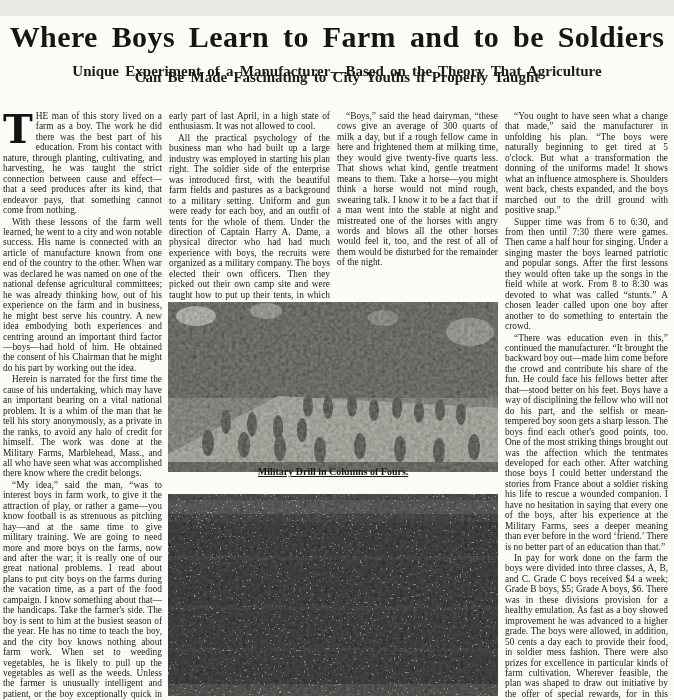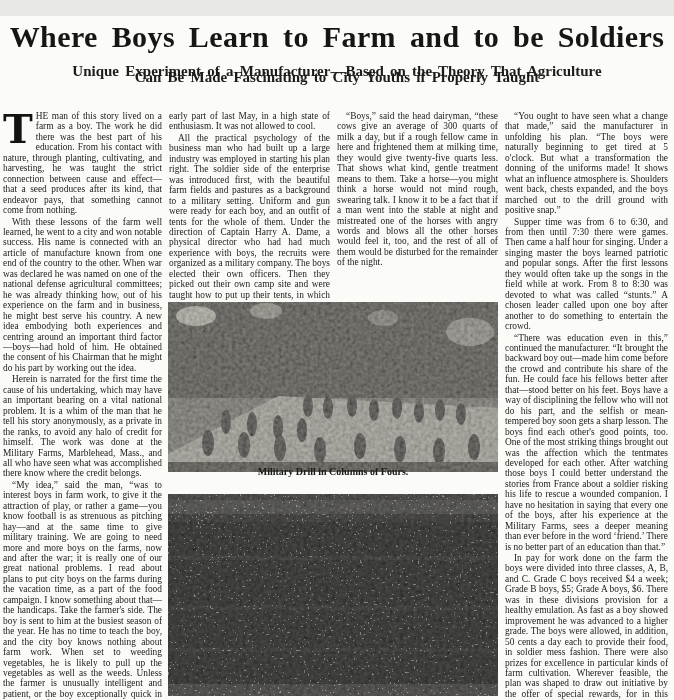--- a/index.html
+++ b/index.html
@@ -38,42 +38,42 @@
     position:absolute;left:168px;margin:0;padding:0;
     background:#23221d;overflow:hidden;
   }
   .photo svg{display:block;width:100%;height:100%;}
   .photo1{top:286px;width:330px;height:170px;}
   .photo2{top:478px;width:330px;height:202px;}
   .caption{
     position:absolute;left:168px;width:330px;margin:0;
     text-align:center;font-weight:bold;font-size:10px;line-height:12px;color:#1b1a17;
   }
-  .cap1{top:450px;}
+  .cap1{top:450px;text-decoration:underline;}
   .cap2{top:683px;}
 </style>
 </head>
 <body>
 
 <div class="page">
 
   <h1 class="title">Where Boys Learn to Farm and to be Soldiers</h1>
   <p class="sub sub1">Unique Experiment of a Manufacturer—Based on the Theory That Agriculture</p>
   <p class="sub sub2">Can Be Made Fascinating to City Youths if Properly Taught</p>
 
   <div class="col col1">
     <p><span class="dropcap">T</span><span>HE man of this story lived on a farm as a boy. The work he did there was the best part of his education. From his contact with nature, through planting, cultivating, and harvesting, he was taught the strict connection between cause and effect—that a seed produces after its kind, that endeavor pays, that something cannot come from nothing.</span></p>
     <p class="indent">With these lessons of the farm well learned, he went to a city and won notable success. His name is connected with an article of manufacture known from one end of the country to the other. When war was declared he was named on one of the national defense agricultural committees; he was already thinking how, out of his experience on the farm and in business, he might best serve his country. A new idea embodying both experiences and centring around an important third factor—boys—had hold of him. He obtained the consent of his Chairman that he might do his part by working out the idea.</p>
     <p class="indent">Herein is narrated for the first time the cause of his undertaking, which may have an important bearing on a vital national problem. It is a whim of the man that he tell his story anonymously, as a private in the ranks, to avoid any halo of credit for himself. The work was done at the Military Farms, Marblehead, Mass., and all who have seen what was accomplished there know where the credit belongs.</p>
     <p class="indent">“My idea,” said the man, “was to interest boys in farm work, to give it the attraction of play, or rather a game—you know football is as strenuous as pitching hay—and at the same time to give military training. We are going to need more and more boys on the farms, now and after the war; it is really one of our great national problems. I read about plans to put city boys on the farms during the vacation time, as a part of the food campaign. I know something about that—the handicaps. Take the farmer's side. The boy is sent to him at the busiest season of the year. He has no time to teach the boy, and the city boy knows nothing about farm work. When set to weeding vegetables, he is likely to pull up the vegetables as well as the weeds. Unless the farmer is unusually intelligent and patient, or the boy exceptionally quick in picking up farm work, friction develops. I believe it is fair to say that the average result of the contact of the city boy with the farmer is that the boy acquires a dislike for farm life and returns to the city with an unsympathetic feeling for the country.</p>
 
   </div>
 
   <div class="col col2">
-    <p>early part of last May, in a high state of enthusiasm. It was not allowed to cool.</p>
+    <p>early part of last April, in a high state of enthusiasm. It was not allowed to cool.</p>
     <p class="indent">All the practical psychology of the business man who had built up a large industry was employed in starting his plan right. The soldier side of the enterprise was introduced first, with the beautiful farm fields and pastures as a background to a military setting. Uniform and gun were ready for each boy, and an outfit of tents for the whole of them. Under the direction of Captain Harry A. Dame, a physical director who had had much experience with boys, the recruits were organized as a military company. The boys elected their own officers. Then they picked out their own camp site and were taught how to put up their tents, in which they were to live,</p>
   </div>
 
   <div class="col col3">
     <p class="indent">“Boys,” said the head dairyman, “these cows give an average of 300 quarts of milk a day, but if a rough fellow came in here and frightened them at milking time, they would give twenty-five quarts less. That shows what kind, gentle treatment means to them. Take a horse—you might think a horse would not mind rough, swearing talk. I know it to be a fact that if a man went into the stable at night and mistreated one of the horses with angry words and blows all the other horses would feel it, too, and the rest of all of them would be disturbed for the remainder of the night.</p>
   </div>
 
   <div class="col col4">
     <p class="indent">“You ought to have seen what a change that made,” said the manufacturer in unfolding his plan. “The boys were naturally beginning to get tired at 5 o'clock. But what a transformation the donning of the uniforms made! It shows what an influence atmosphere is. Shoulders went back, chests expanded, and the boys marched out to the drill ground with positive snap.”</p>
     <p class="indent">Supper time was from 6 to 6:30, and from then until 7:30 there were games. Then came a half hour for singing. Under a singing master the boys learned patriotic and popular songs. After the first lessons they would often take up the songs in the field while at work. From 8 to 8:30 was devoted to what was called “stunts.” A chosen leader called upon one boy after another to do something to entertain the crowd.</p>

